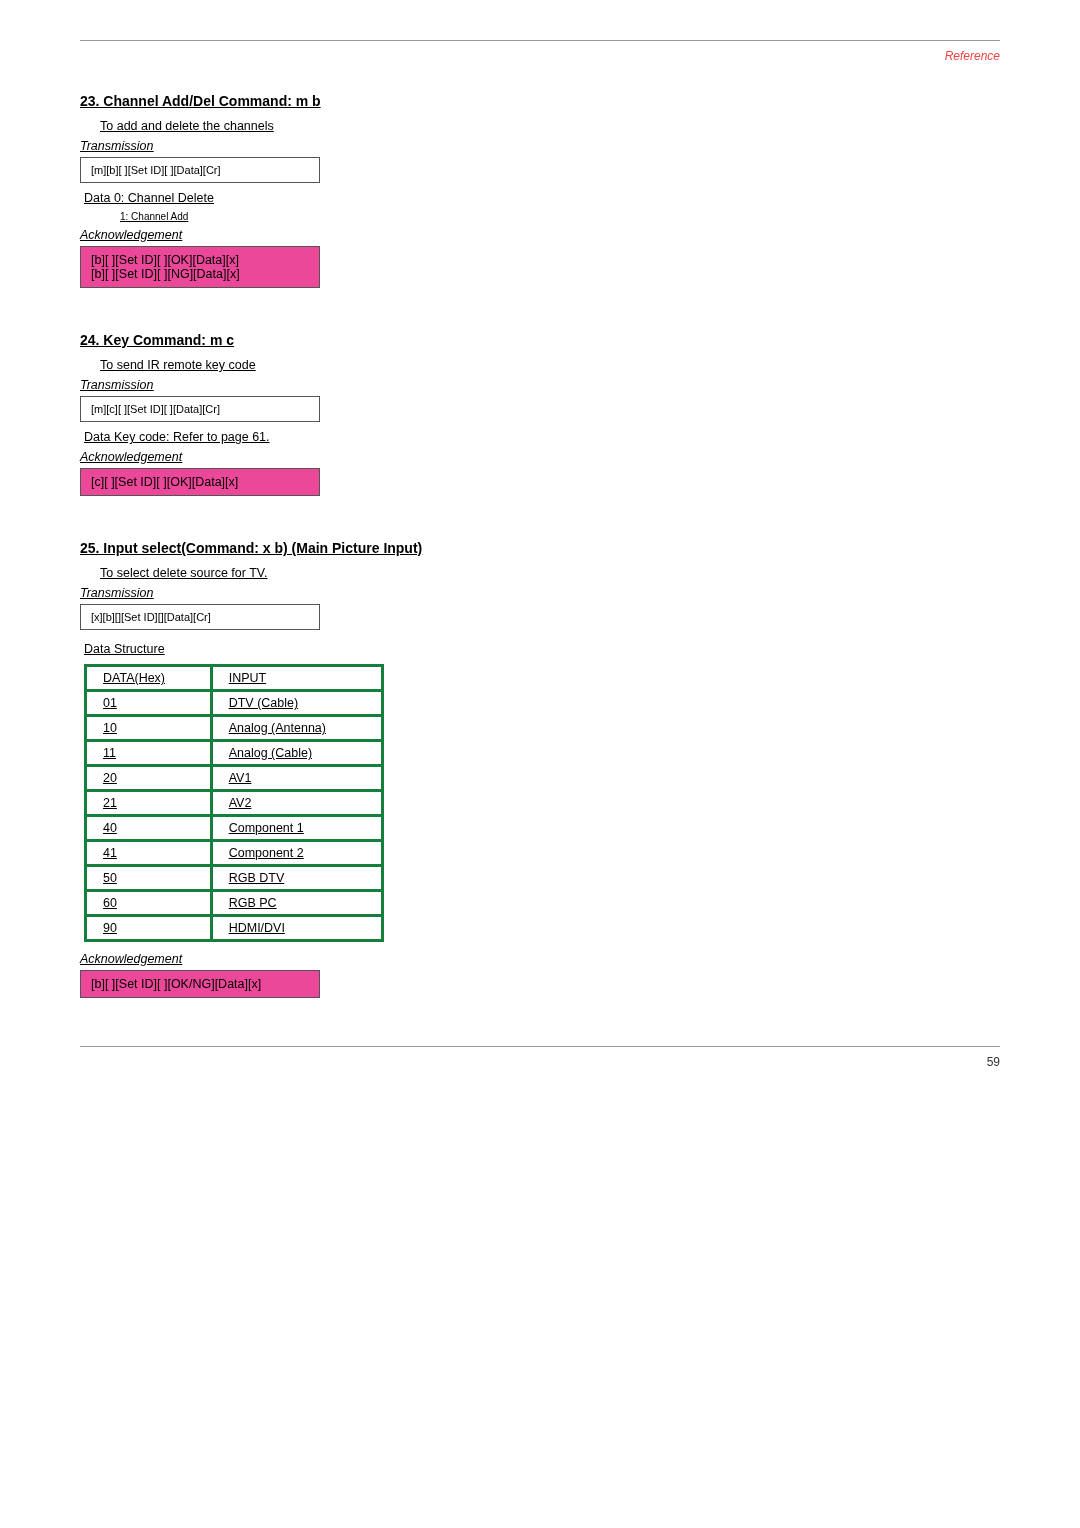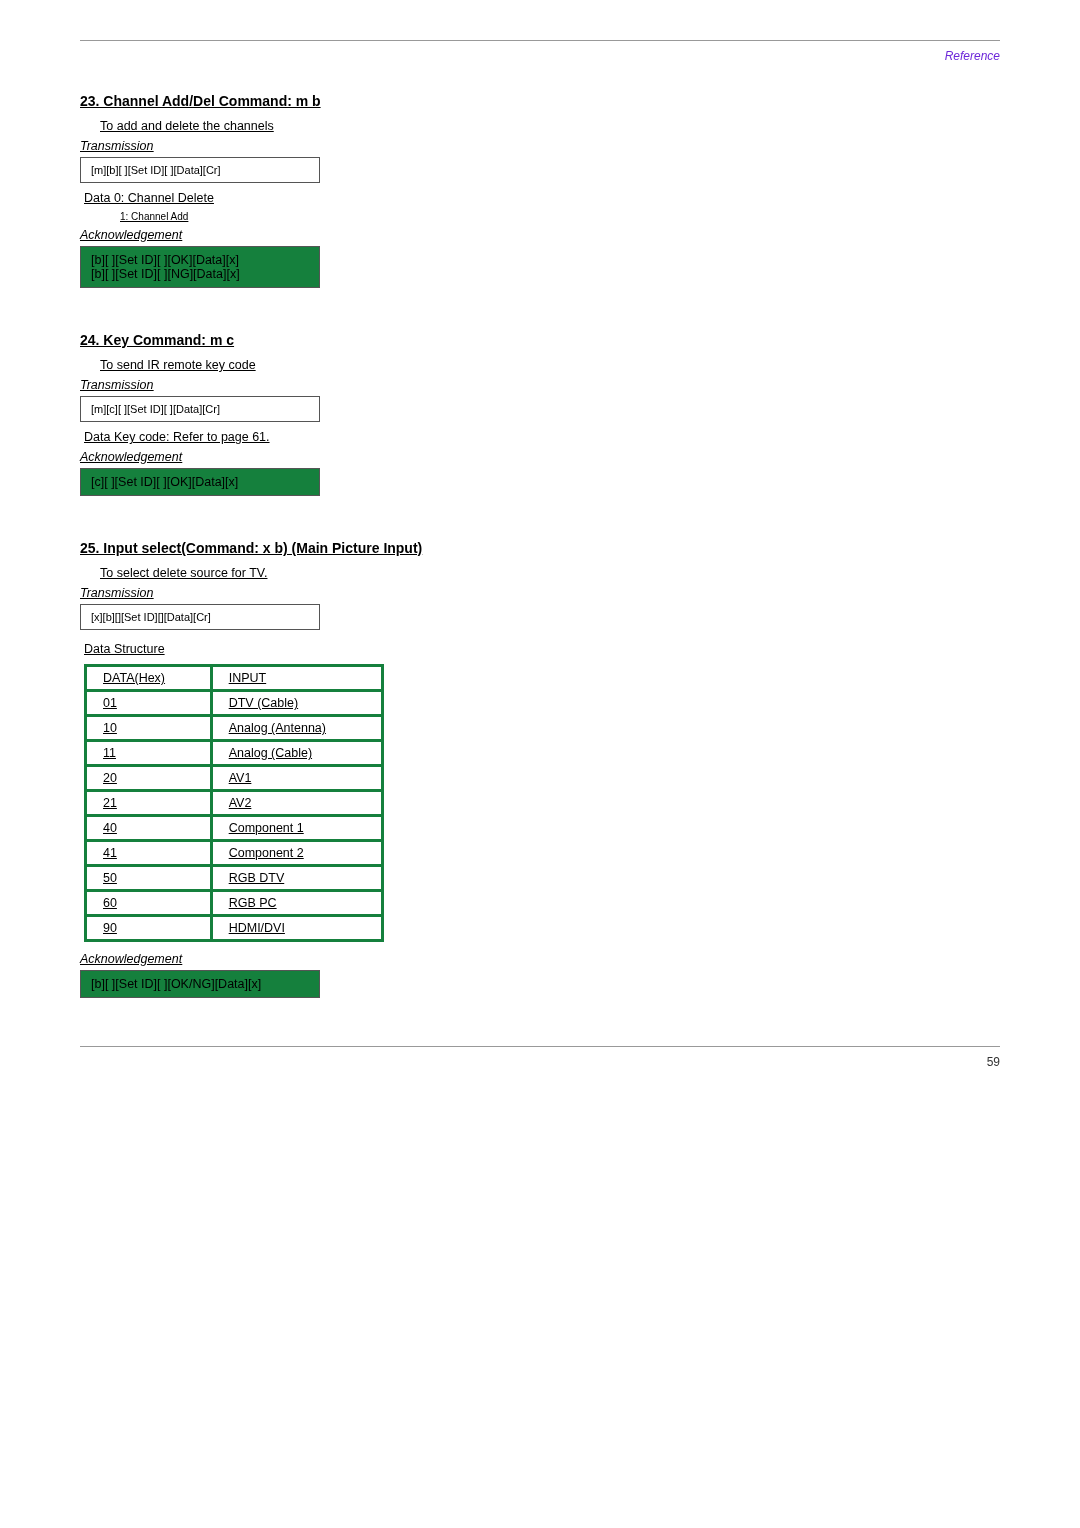--- a/index.html
+++ b/index.html
@@ -27,21 +27,21 @@
 
     .top-rule {
       border-top: 1px solid #999;
       margin-bottom: 8px;
     }
 
     .header-reference {
       text-align: right;
       font-size: 12px;
       font-style: italic;
-      color: #6d28d9;
+      color: #ef4444;
       margin-bottom: 30px;
     }
 
     .section {
       margin-bottom: 36px;
       text-decoration: underline;
     }
 
     .section-title {
       font-size: 14px;
@@ -93,21 +93,21 @@
     }
 
     .code-box-multi {
       border: 1px solid #555;
       padding: 6px 10px;
       font-family: Arial, Helvetica, sans-serif;
       font-size: 12.5px;
       display: inline-block;
       min-width: 240px;
       margin-bottom: 8px;
-      background: #15803d;
+      background: #ec4899;
     }
 
     .code-line {
       display: block;
     }
 
     .data-table {
       border-collapse: collapse;
       margin-top: 8px;
       margin-left: 4px;

